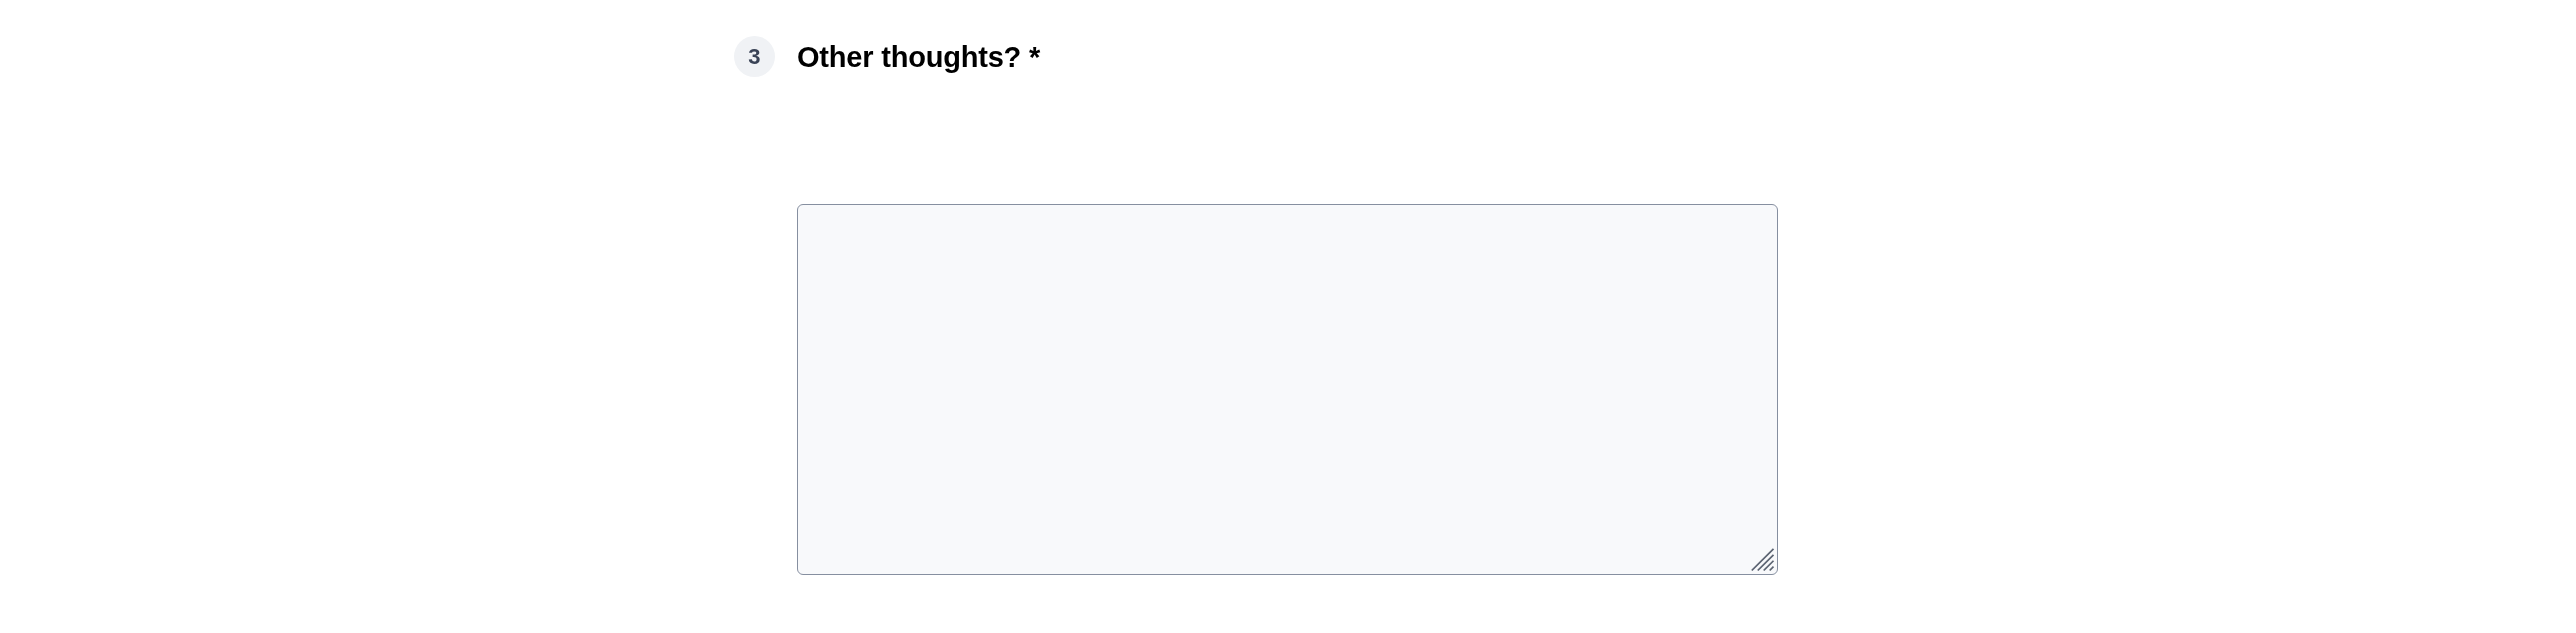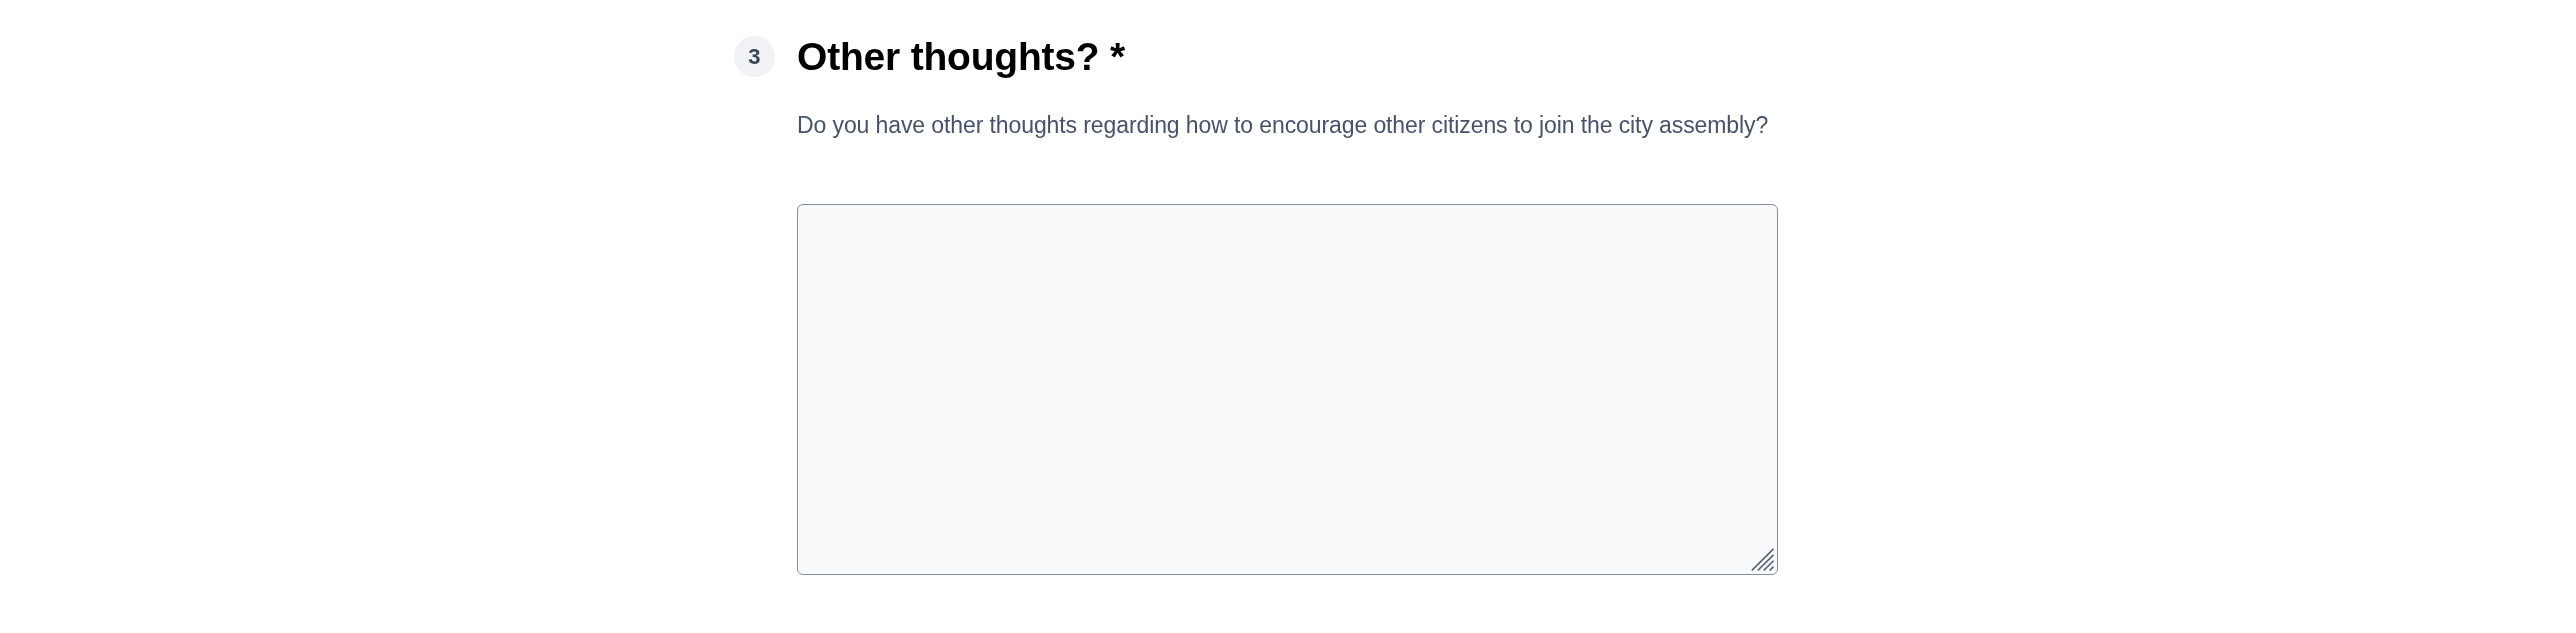--- a/index.html
+++ b/index.html
@@ -50,21 +50,21 @@
     line-height: 41px;
     text-align: center;
     letter-spacing: 0.2px;
   }
 
   .question-title {
     position: absolute;
     left: 63px;
     top: -3.4px;
     margin: 0;
-    font-size: 39px;
+    font-size: 29px;
     font-weight: bold;
     color: #000000;
     line-height: 48px;
     white-space: nowrap;
     letter-spacing: -0.2px;
   }
 
   .question-title .required-asterisk {
     font-weight: bold;
     color: #000000;
@@ -132,21 +132,20 @@
   <div class="question-block">
 
     <div class="question-header">
       <div class="question-number-badge">3</div>
 
       <h2 class="question-title">
         <span>Other thoughts?</span><span class="required-asterisk"> </span><span class="required-asterisk">*</span>
       </h2>
     </div>
 
-    <p class="question-description">Do you have other thoughts regarding how to encourage other citizens to join the city assembly?</p>
 
   </div>
 
   <div class="answer-field-wrap">
     <textarea class="answer-textarea" placeholder="" style=""></textarea>
 
     <svg class="resize-grip" viewBox="0 0 30 30" xmlns="http://www.w3.org/2000/svg">
       <g stroke="#5c6472" stroke-width="2" stroke-linecap="square">
         <line x1="4" y1="28" x2="28" y2="4"></line>
         <line x1="11" y1="28" x2="28" y2="11"></line>

